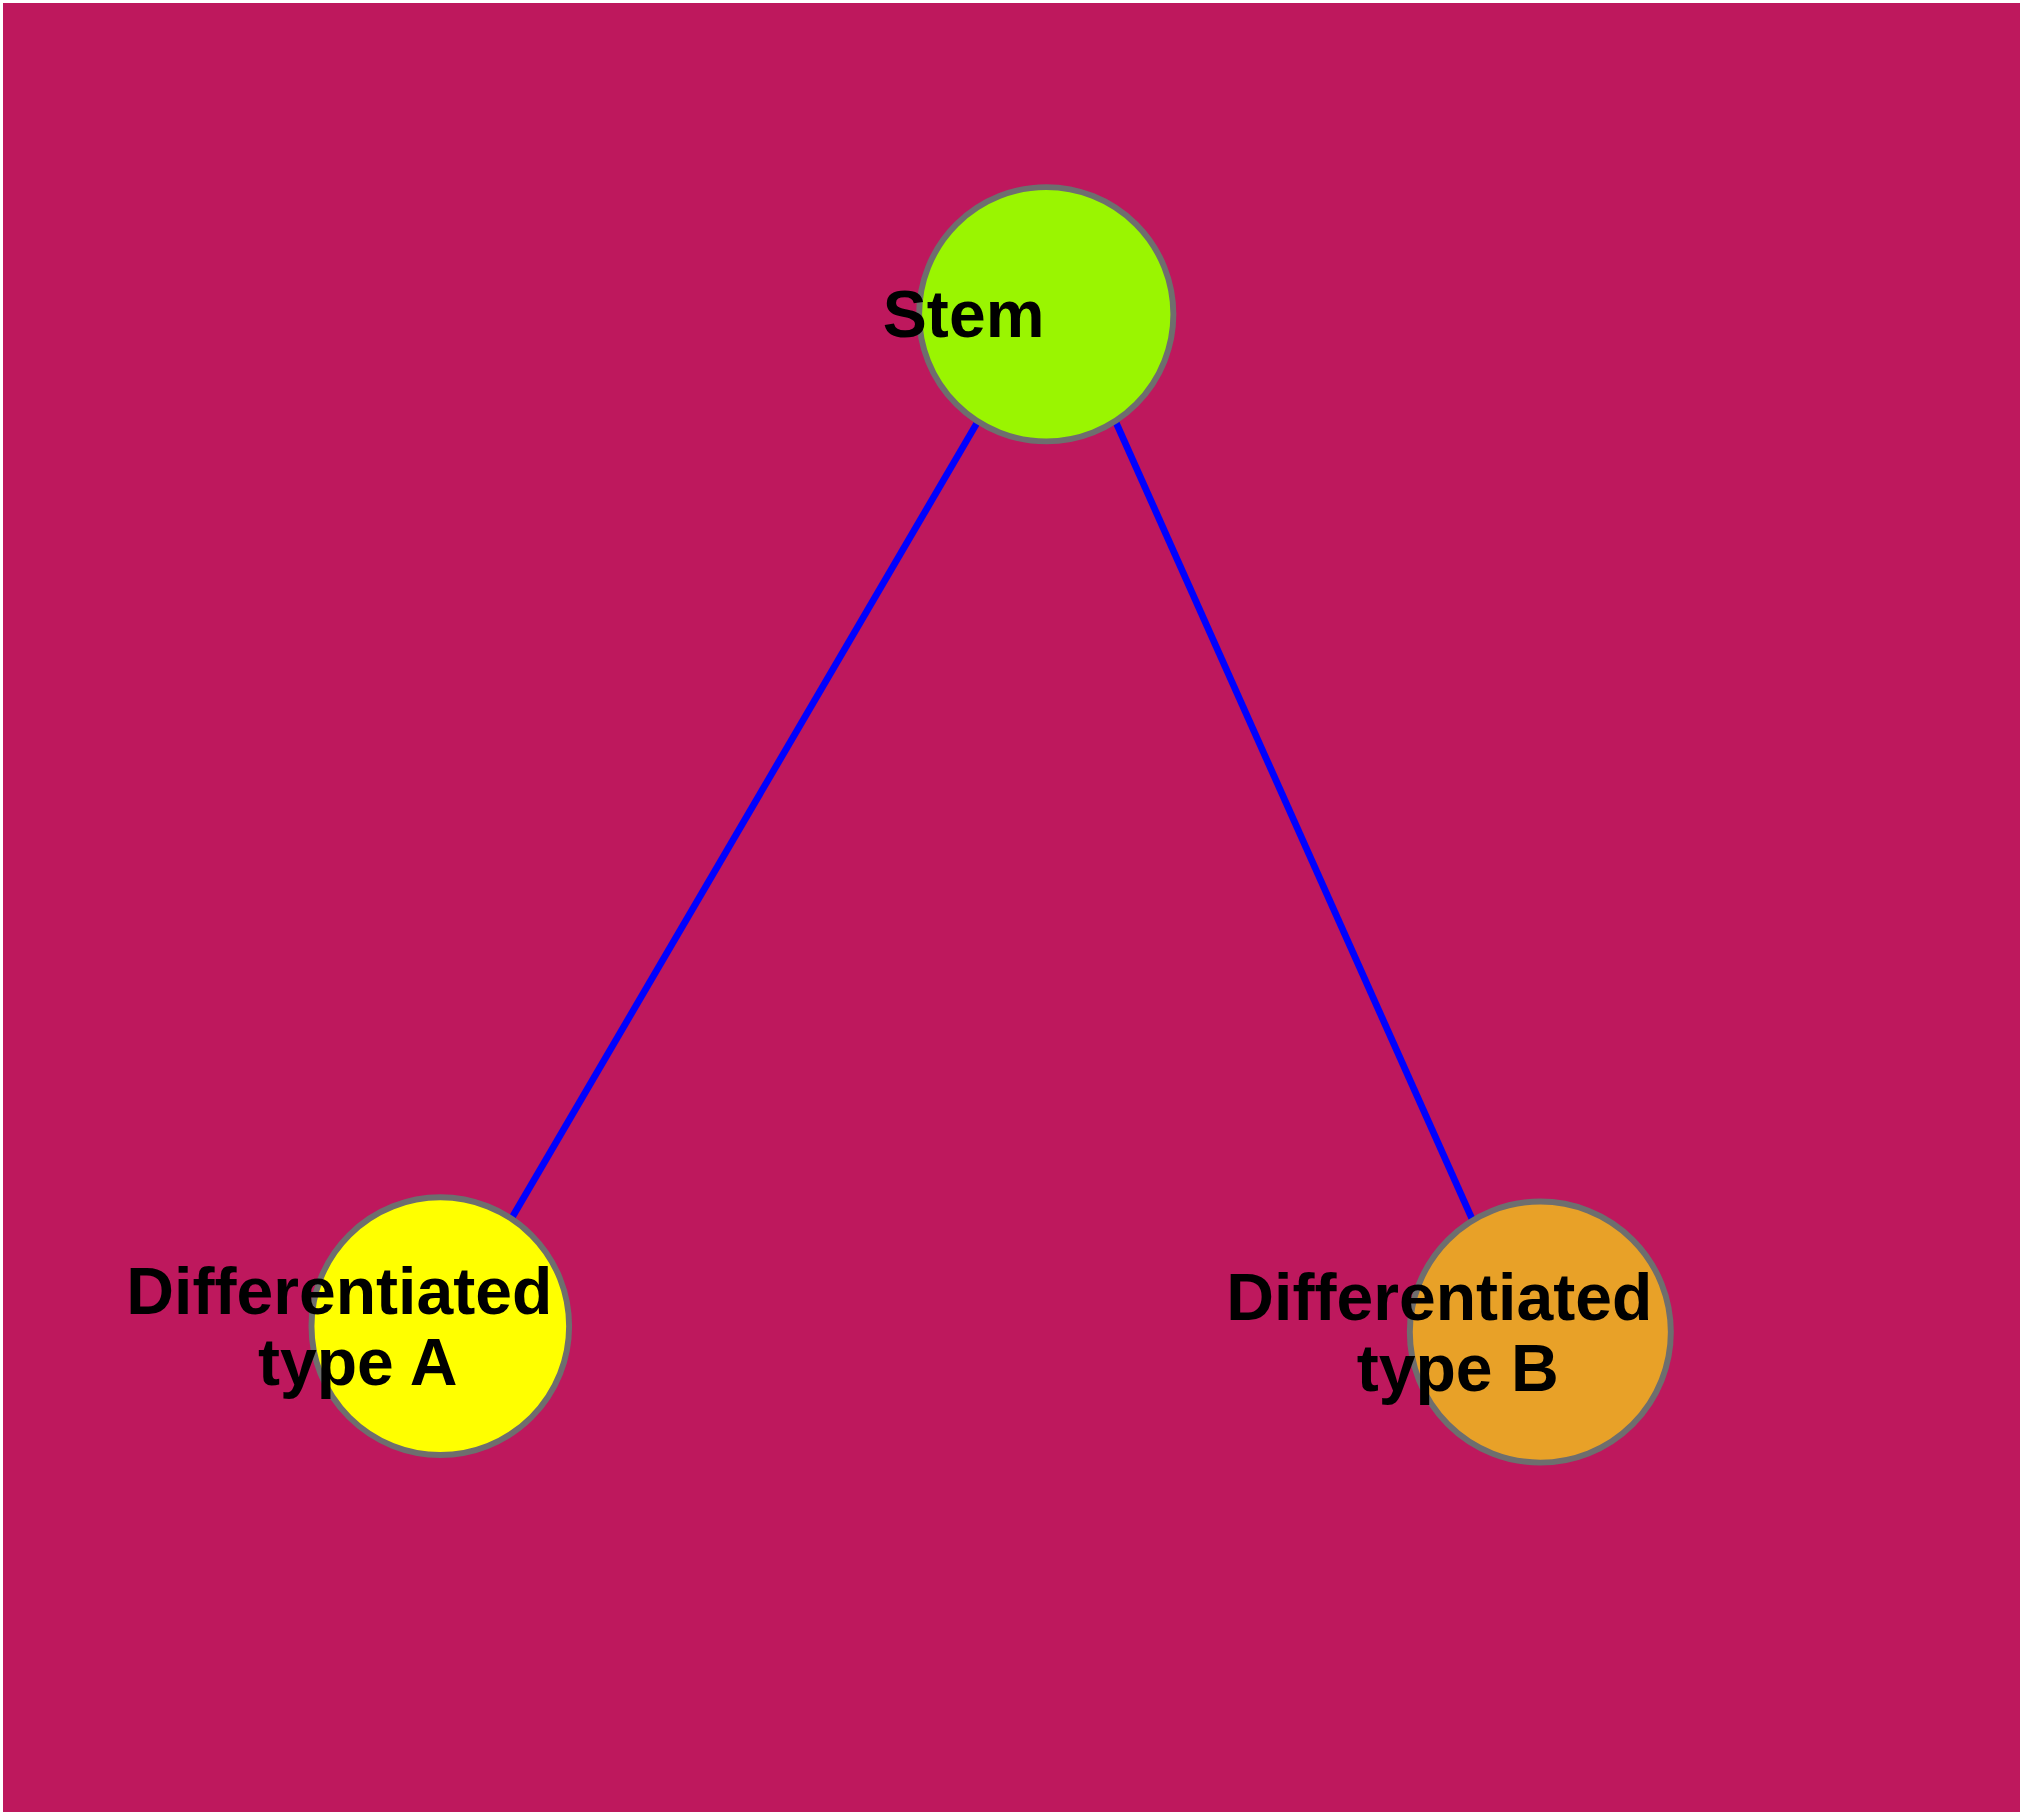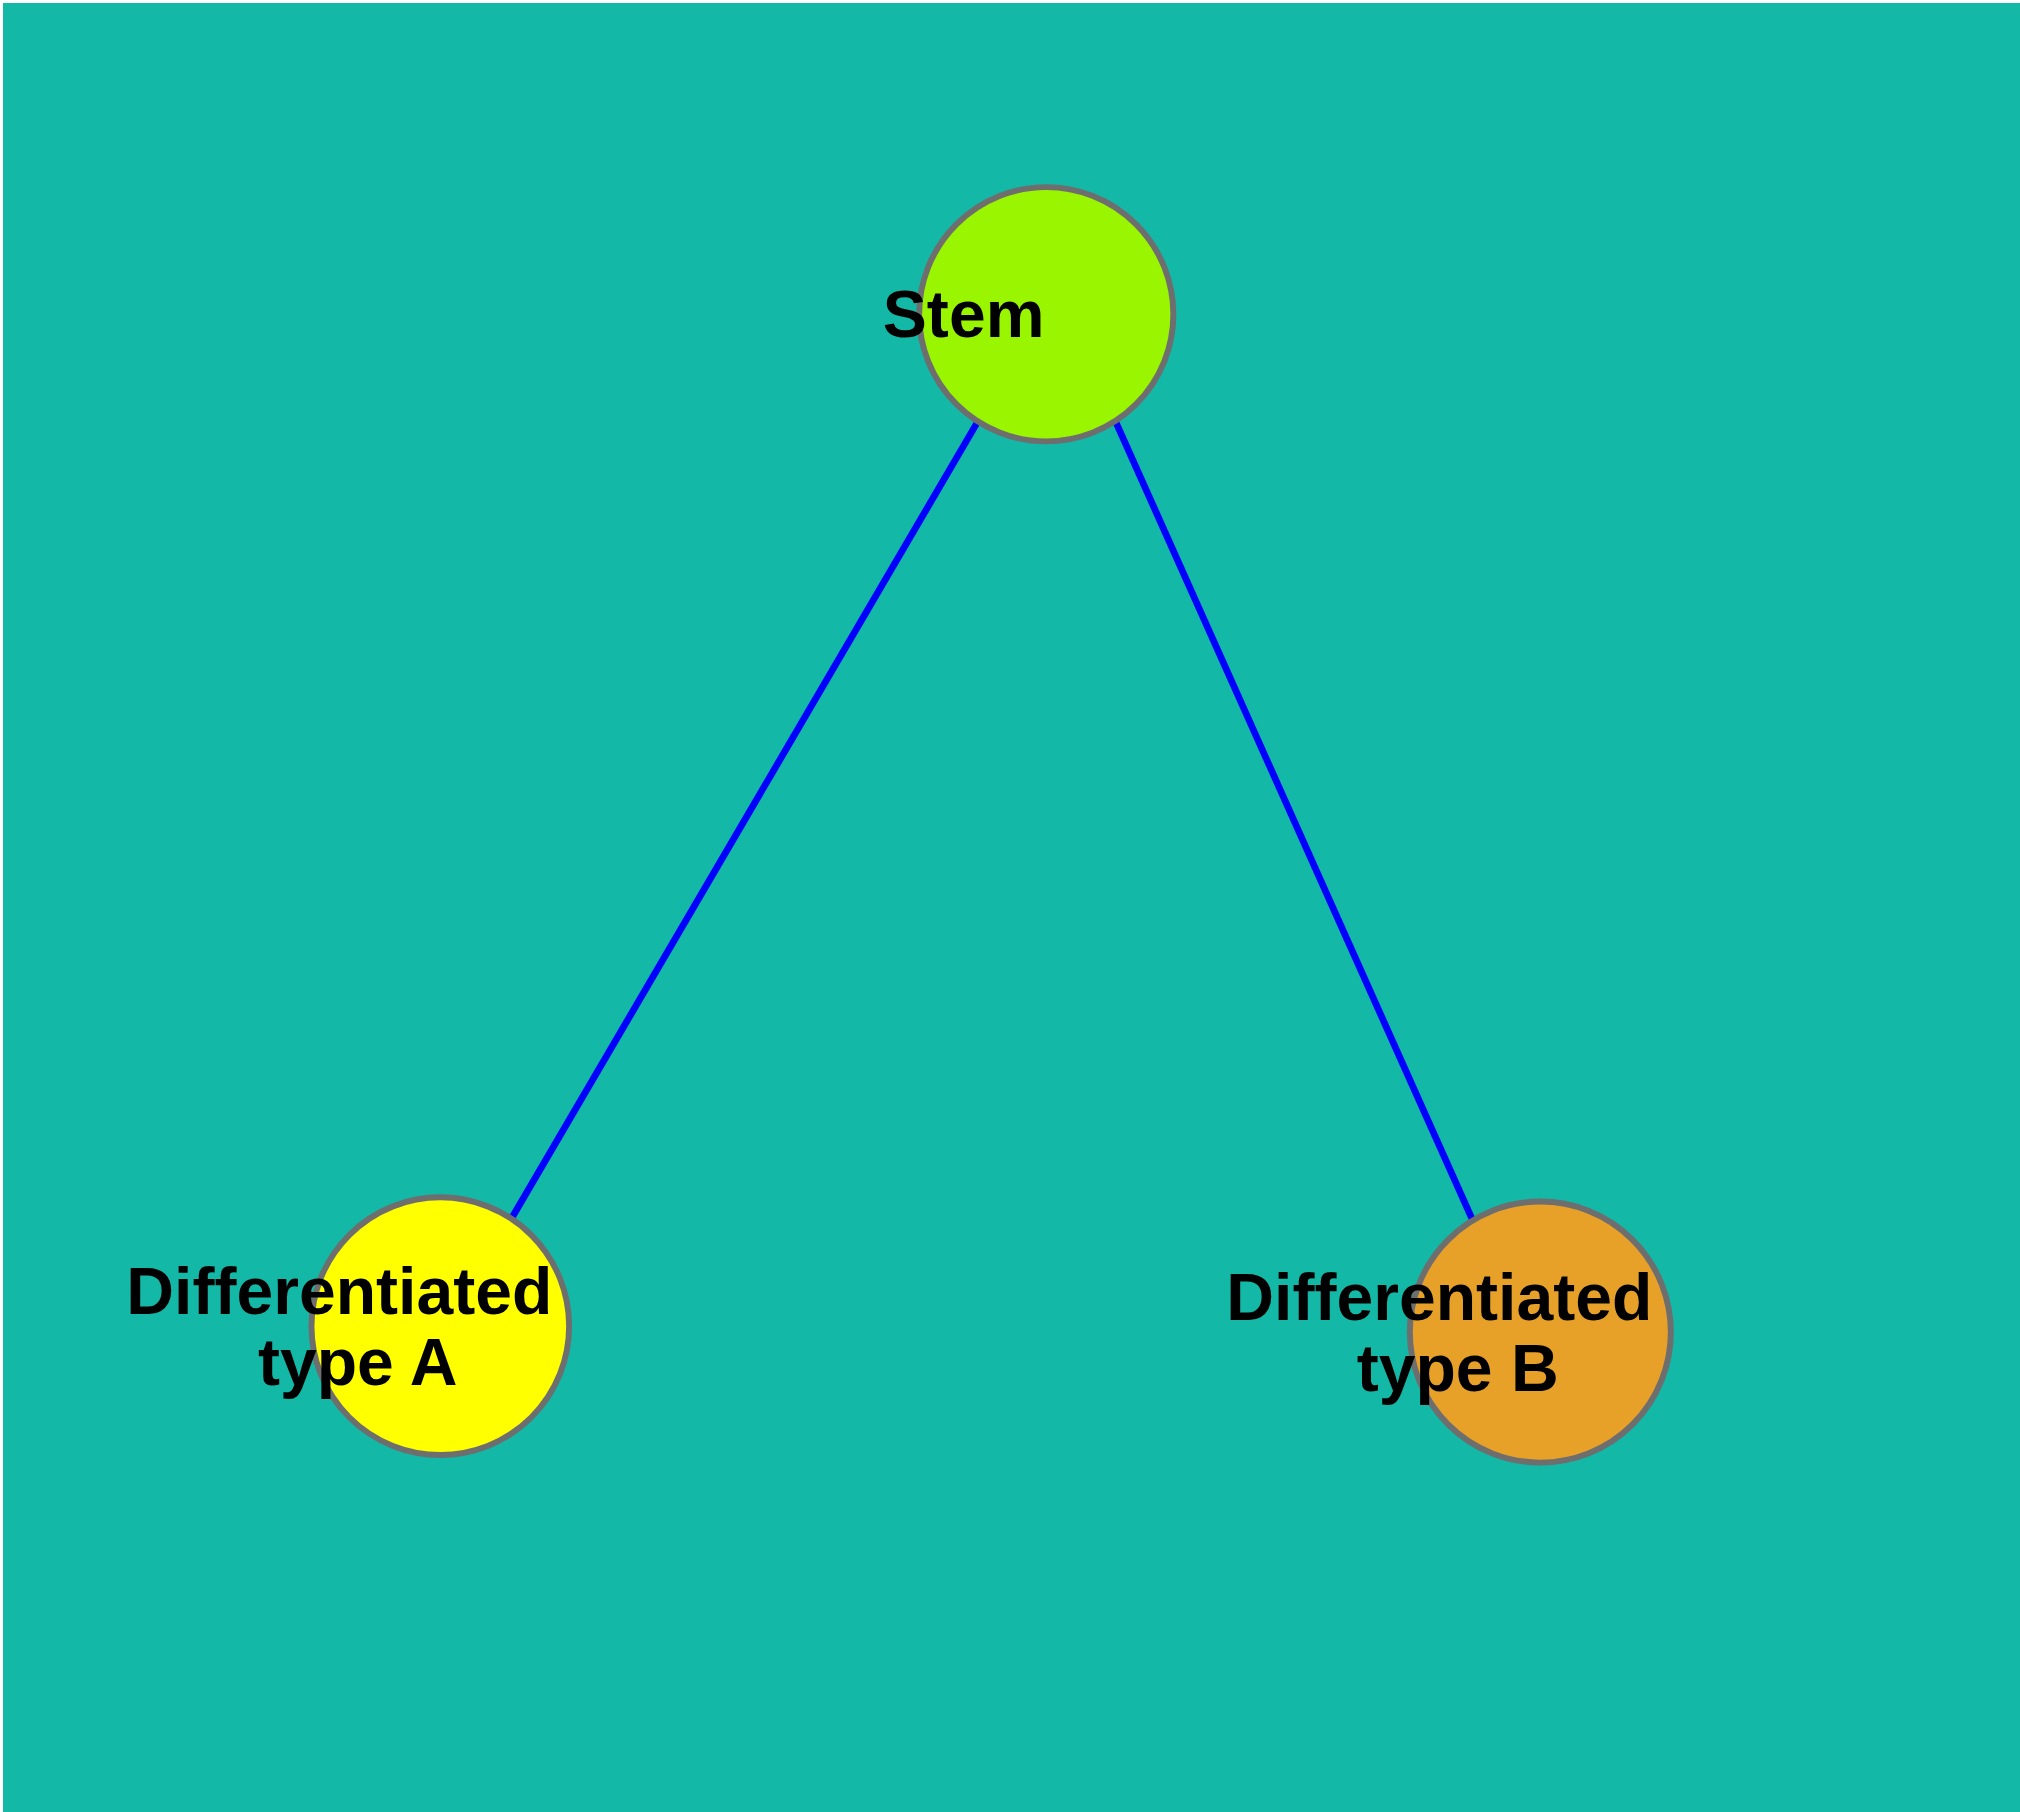--- a/index.html
+++ b/index.html
@@ -39,21 +39,21 @@
     font-family: "Liberation Sans", "DejaVu Sans", sans-serif;
     text-anchor: middle;
     dominant-baseline: auto;
     white-space: pre;
   }
 </style>
 </head>
 <body>
 
 <div id="canvas" style="width: 2021px; height: 1812px; background: rgb(255, 255, 255);">
-  <div id="plot-area" style="background: #14b8a6; text-align: center;">
+  <div id="plot-area" style="background: #be185d; text-align: center;">
     <svg id="graph-svg" viewBox="0 0 2380 2134">
 
       <g>
         <line stroke-linecap="butt" x1="1150" y1="494" x2="600" y2="1434" stroke="#0000ff" stroke-width="8"></line>
         <line stroke-linecap="butt" x1="1313" y1="494" x2="1735" y2="1438" stroke="#0000ff" stroke-width="8"></line>
       </g>
 
       <g>
 
         <g>

